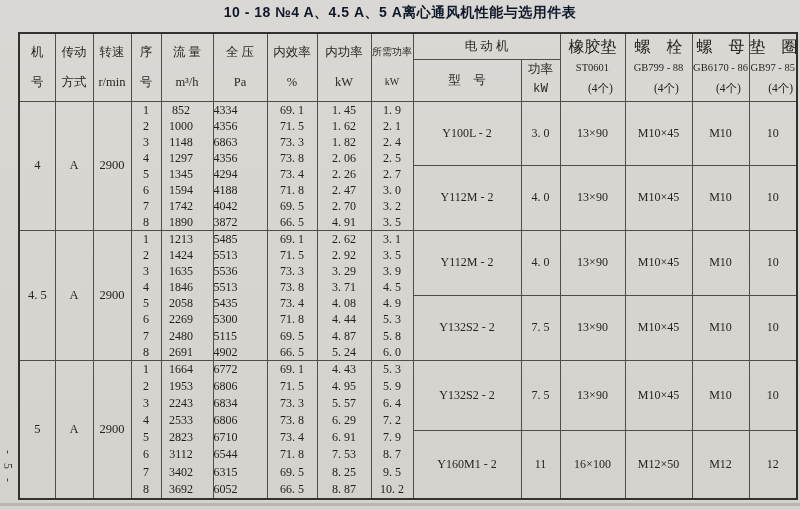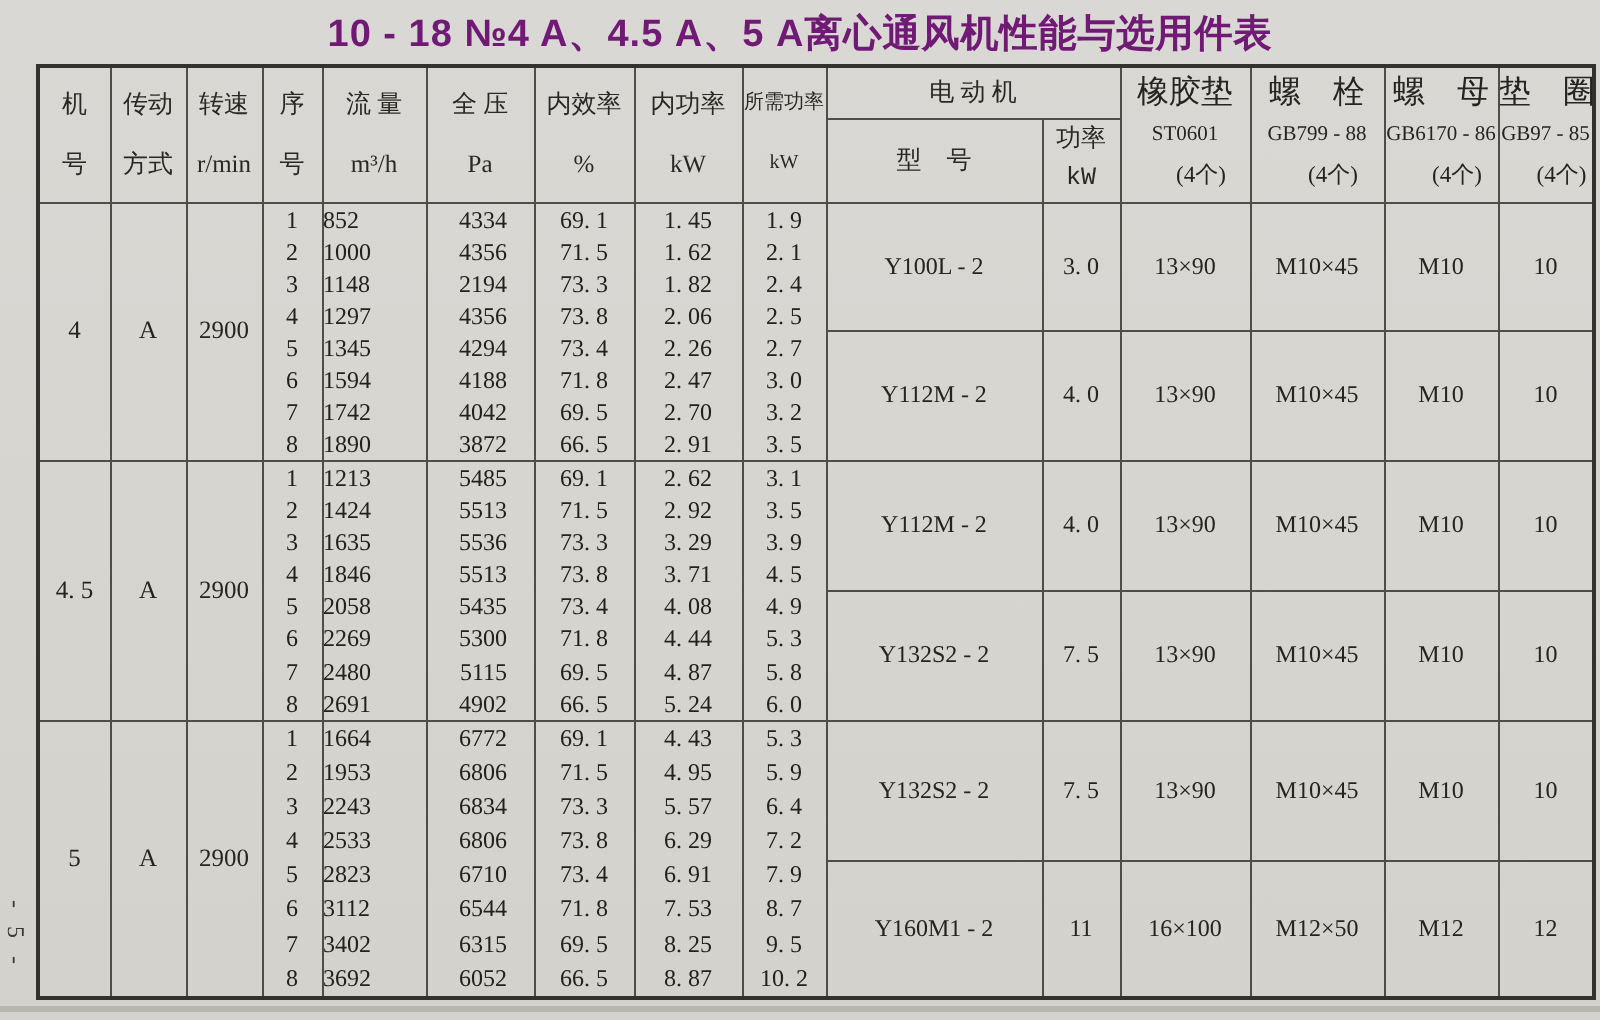--- a/index.html
+++ b/index.html
@@ -5,21 +5,21 @@
   html,body{margin:0;padding:0;}
   body{
     width:800px;height:510px;position:relative;overflow:hidden;
     background:linear-gradient(#dad8d4,#d4d2cd);
     font-family:"Liberation Serif","DejaVu Serif",serif;
     color:#262420;
   }
   .page-title{
     position:absolute;top:4px;left:0;width:800px;text-align:center;
     font-family:"Liberation Sans","DejaVu Sans",sans-serif;
-    font-weight:bold;font-size:19px;letter-spacing:0.5px;color:#701a75;
+    font-weight:bold;font-size:14px;letter-spacing:0.5px;color:#0f172a;
   }
   .pageno{
     position:absolute;left:0px;top:450px;height:50px;
     writing-mode:vertical-rl;text-orientation:mixed;
     font-size:12px;letter-spacing:3px;color:#3a3834;
   }
   table.main{
     position:absolute;left:18px;top:32px;
     width:778px;border-collapse:collapse;table-layout:fixed;
     border:2px solid #34322e;
@@ -41,22 +41,22 @@
   tr.h2 th.two div{height:19px;line-height:19px;font-family:Liberation Mono, monospace;}
   th.three div{height:21px;line-height:21px;}
   th.three div.zh{font-size:16px;}
   th.three div.std{font-size:10.5px;}
   th.three div.cnt{font-size:11.5px;padding-left:16px;}
   td.lines{vertical-align:middle;}
   td.lines .ln{font-size:12px;color:#23211d;}
   td.g1c .ln{height:16px;line-height:16px;}
   td.g2c .ln{height:16.2px;line-height:16.2px;}
   td.g3c .ln{height:17.1px;line-height:17.1px;}
-  td.ra{text-align:left;padding-right:12px;}
-  td.rb{text-align:right;padding-right:13px;}
+  td.ra{text-align:center;padding-right:12px;}
+  td.rb{text-align:left;padding-right:13px;}
   td.bigcell{font-size:12.5px;}
   td.sel{font-size:12px;margin-left:18px;}
   .shadow{position:absolute;left:0;right:0;top:503px;height:3px;
     background:rgba(85,82,78,0.22);}
 </style>
 </head>
 <body>
 
 <div class="page-title">10 - 18 №4 A、4.5 A、5 A离心通风机性能与选用件表</div>
 <div class="pageno">- 5 -</div>
@@ -168,21 +168,21 @@
           <div class="ln">1148</div>
           <div class="ln">1297</div>
           <div class="ln">1345</div>
           <div class="ln">1594</div>
           <div class="ln">1742</div>
           <div class="ln">1890</div>
         </td>
     <td rowspan="2" class="lines g1c rb">
           <div class="ln">4334</div>
           <div class="ln">4356</div>
-          <div class="ln">2194</div>
+          <div class="ln">6863</div>
           <div class="ln">4356</div>
           <div class="ln">4294</div>
           <div class="ln">4188</div>
           <div class="ln">4042</div>
           <div class="ln">3872</div>
         </td>
     <td rowspan="2" class="lines g1c">
           <div class="ln">69. 1</div>
           <div class="ln">71. 5</div>
           <div class="ln">73. 3</div>
@@ -193,21 +193,21 @@
           <div class="ln">66. 5</div>
         </td>
     <td rowspan="2" class="lines g1c">
           <div class="ln">1. 45</div>
           <div class="ln">1. 62</div>
           <div class="ln">1. 82</div>
           <div class="ln">2. 06</div>
           <div class="ln">2. 26</div>
           <div class="ln">2. 47</div>
           <div class="ln">2. 70</div>
-          <div class="ln">2. 91</div>
+          <div class="ln">4. 91</div>
         </td>
     <td rowspan="2" class="lines g1c">
           <div class="ln">1. 9</div>
           <div class="ln">2. 1</div>
           <div class="ln">2. 4</div>
           <div class="ln">2. 5</div>
           <div class="ln">2. 7</div>
           <div class="ln">3. 0</div>
           <div class="ln">3. 2</div>
           <div class="ln">3. 5</div>

